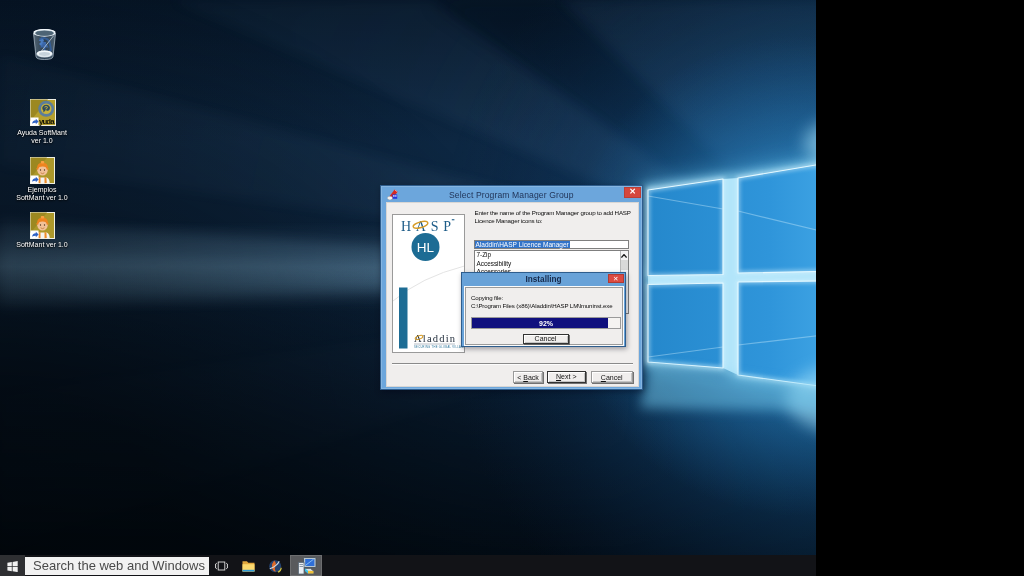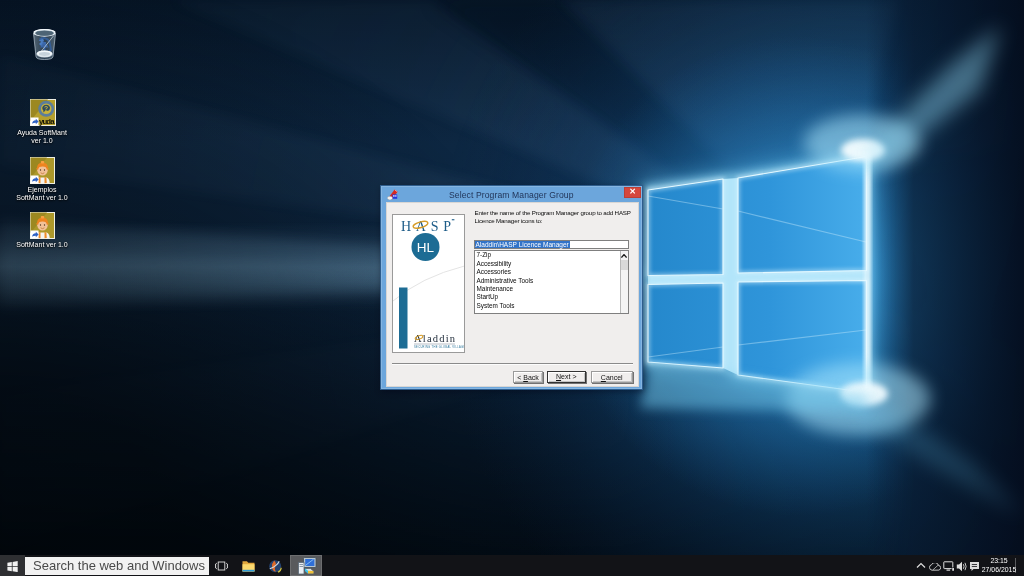--- a/index.html
+++ b/index.html
@@ -1,16 +1,16 @@
 <!DOCTYPE html>
 <html><head>
 <meta charset="utf-8">
 <style>
   html,body{margin:0;padding:0;background:#000;}
-  #screen{position:relative;width:1024px;height:576px;overflow:hidden;font-family:"Liberation Sans",sans-serif;}
+  #screen{position:relative;width:816px;height:576px;overflow:hidden;font-family:"Liberation Sans",sans-serif;}
   #screen *{box-sizing:border-box;}
   .abs{position:absolute;}
   .ilabel{color:#fff;font-size:7px;line-height:8.2px;text-align:center;text-shadow:0 1px 2px rgba(0,0,0,0.95),0 0 2px rgba(0,0,0,0.8);}
   .btn31{background:#f0eeed;border:1px solid #9a9a9a;box-shadow:inset 1px 1px 0 #ffffff,inset -1px -1px 0 #c4c4c4,1px 1px 0 rgba(90,90,90,0.85);font-size:7px;color:#111;text-align:center;}
   .btn31 u{text-decoration:underline;}
 </style>
 </head>
 <body>
 <div id="screen">
 
@@ -273,20 +273,32 @@
       </div>
     </div>
 
     <div class="abs" style="left:11px;top:177px;width:241px;height:2px;border-top:1px solid #8a8a8a;border-bottom:1px solid #fcfcfc;"></div>
 
     <div class="abs btn31" style="left:132px;top:185.5px;width:30px;height:11.5px;line-height:11px;">&lt; <u>B</u>ack</div>
     <div class="abs btn31" style="left:166px;top:185.5px;width:38.5px;height:11.5px;line-height:10px;border:1.5px solid #333333;"><u>N</u>ext &gt;</div>
     <div class="abs btn31" style="left:210px;top:185.5px;width:41.5px;height:11.5px;line-height:11px;"><u>C</u>ancel</div>
   </div>
 
+  <div class="abs" style="left:461px;top:271.5px;width:165px;height:75.5px;background:#68a2d8;border:1px solid #2e5d8d;box-shadow:1px 2px 5px rgba(0,0,20,0.35);">
+    <div class="abs" style="left:0;top:2.5px;width:100%;text-align:center;font-size:8.2px;font-weight:bold;color:#16294a;">Installing</div>
+    <div class="abs" style="left:145.5px;top:1px;width:16.5px;height:9.8px;background:#dc4a41;border:1px solid #b03a33;color:#fff;font-size:6.5px;text-align:center;line-height:8px;">✕</div>
+    <div class="abs" style="left:2.5px;top:14px;width:158px;height:58.5px;background:#f0eeed;border:1px solid #9b9b9b;box-shadow:0 0 0 1px #fbfbfb;">
+      <div class="abs" style="left:5.5px;top:6px;white-space:nowrap;font-size:6.1px;line-height:8.2px;color:#0a0a0a;letter-spacing:-0.12px;"><span id="cp1">Copying file:</span><br><span id="cp2">C:\Program Files (x86)\Aladdin\HASP LM\lmuninst.exe</span></div>
+      <div class="abs" style="left:5.5px;top:29px;width:150px;height:12.5px;background:#f5f3f1;border:1px solid #9a9a9a;">
+        <div class="abs" style="left:0;top:0;height:100%;width:92%;background:#10107e;"></div>
+        <div class="abs" style="left:0;top:0;width:100%;height:100%;text-align:center;font-size:7px;font-weight:bold;color:#fff;line-height:11px;">92%</div>
+      </div>
+      <div class="abs btn31" style="left:57px;top:46.5px;width:46px;height:9.8px;line-height:8.3px;border:1.5px solid #333333;">Cancel</div>
+    </div>
+  </div>
 
   <div class="abs" style="left:0;top:555px;width:1024px;height:21px;background:#121317;">
     <div class="abs" style="left:0;top:0;width:24.5px;height:21px;background:#2e2f32;"></div>
 
     <svg class="abs" style="left:7px;top:5.5px" width="11" height="11" viewBox="0 0 11 11">
       <polygon points="0.4,1.7 4.8,1.0 4.8,5.2 0.4,5.2" fill="#f2f2f2"></polygon>
       <polygon points="5.6,0.9 10.7,0.1 10.7,5.2 5.6,5.2" fill="#f2f2f2"></polygon>
       <polygon points="0.4,6.0 4.8,6.0 4.8,10.2 0.4,9.5" fill="#f2f2f2"></polygon>
       <polygon points="5.6,6.0 10.7,6.0 10.7,11.1 5.6,10.3" fill="#f2f2f2"></polygon>
     </svg>

